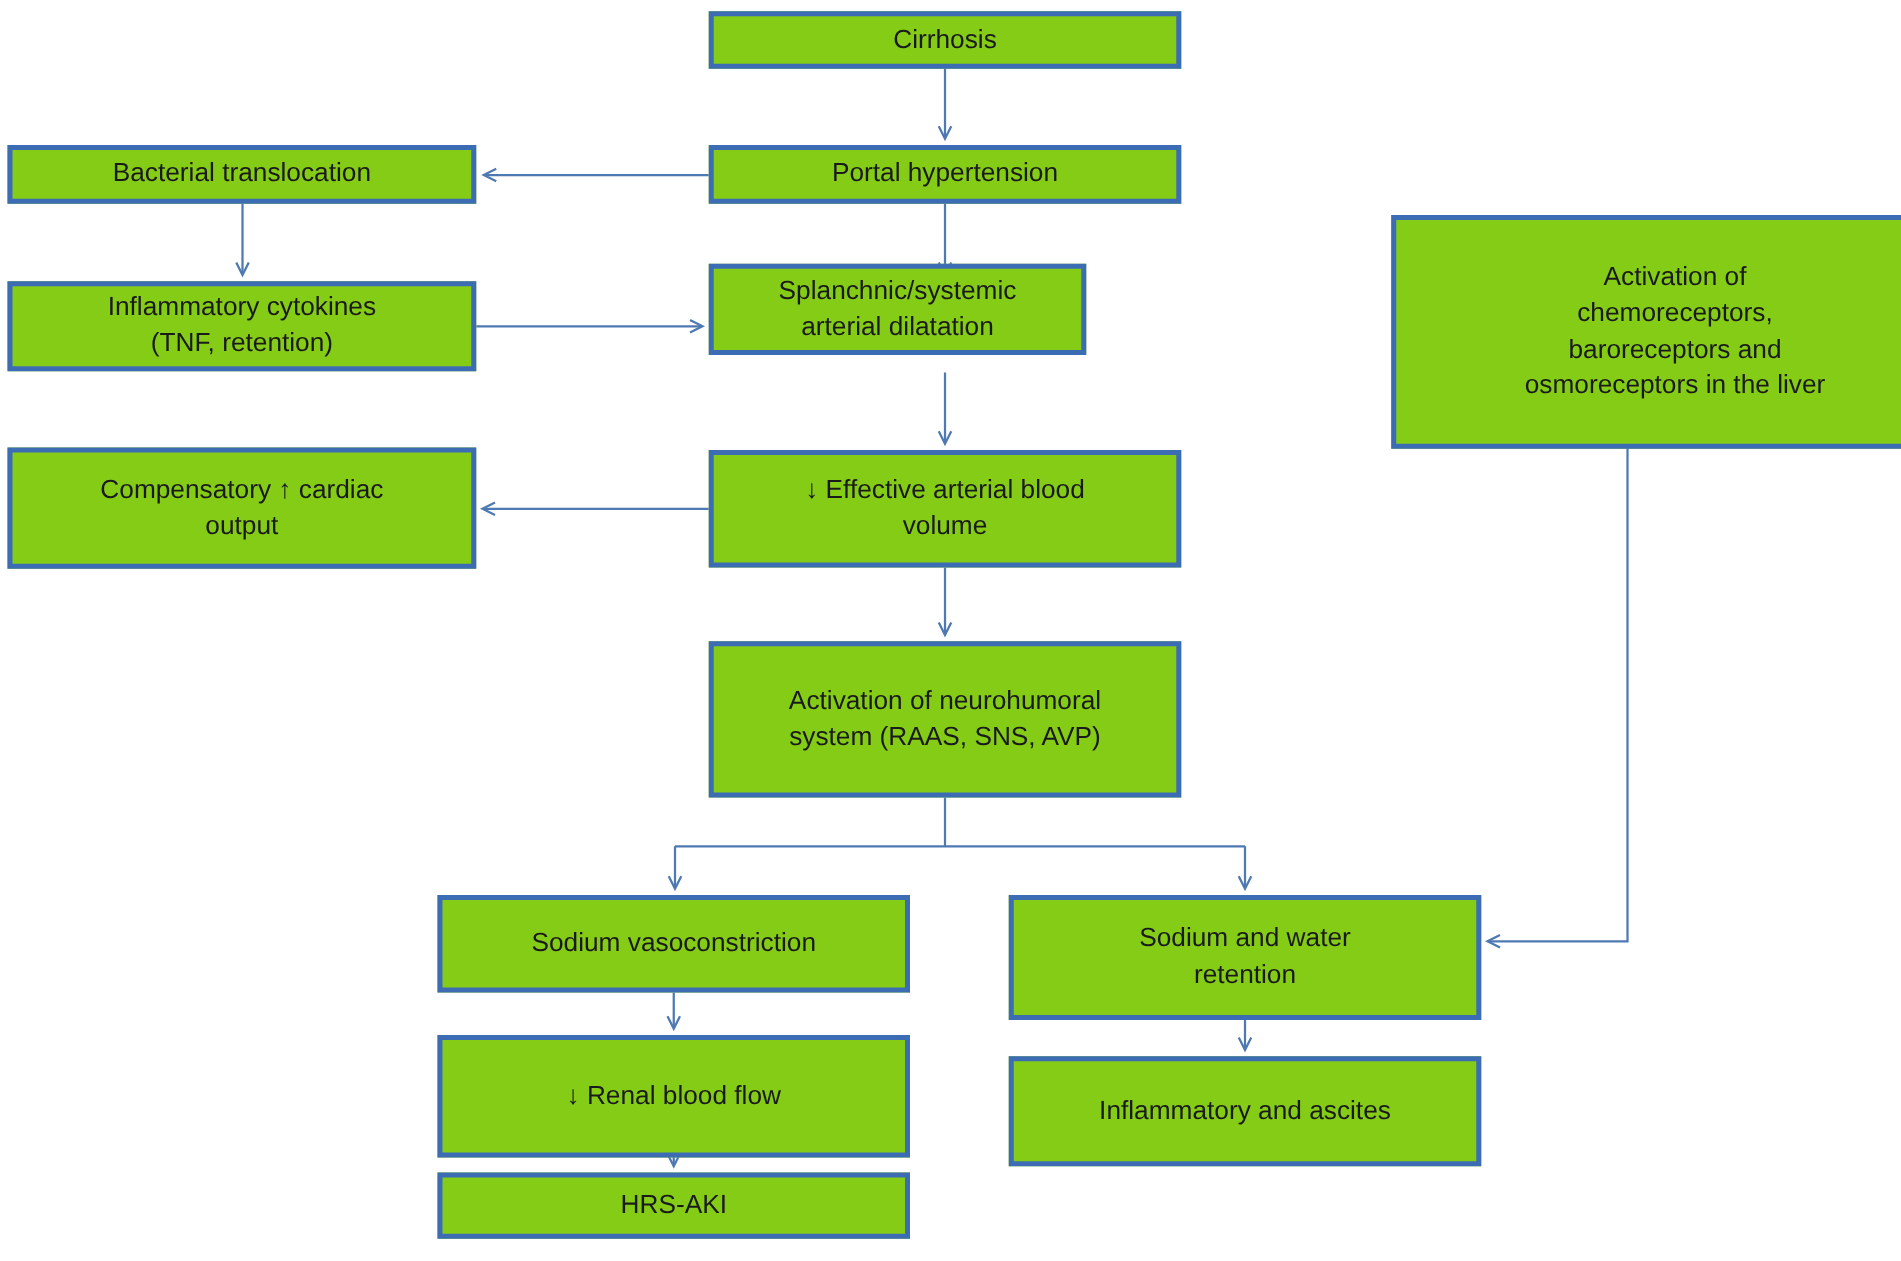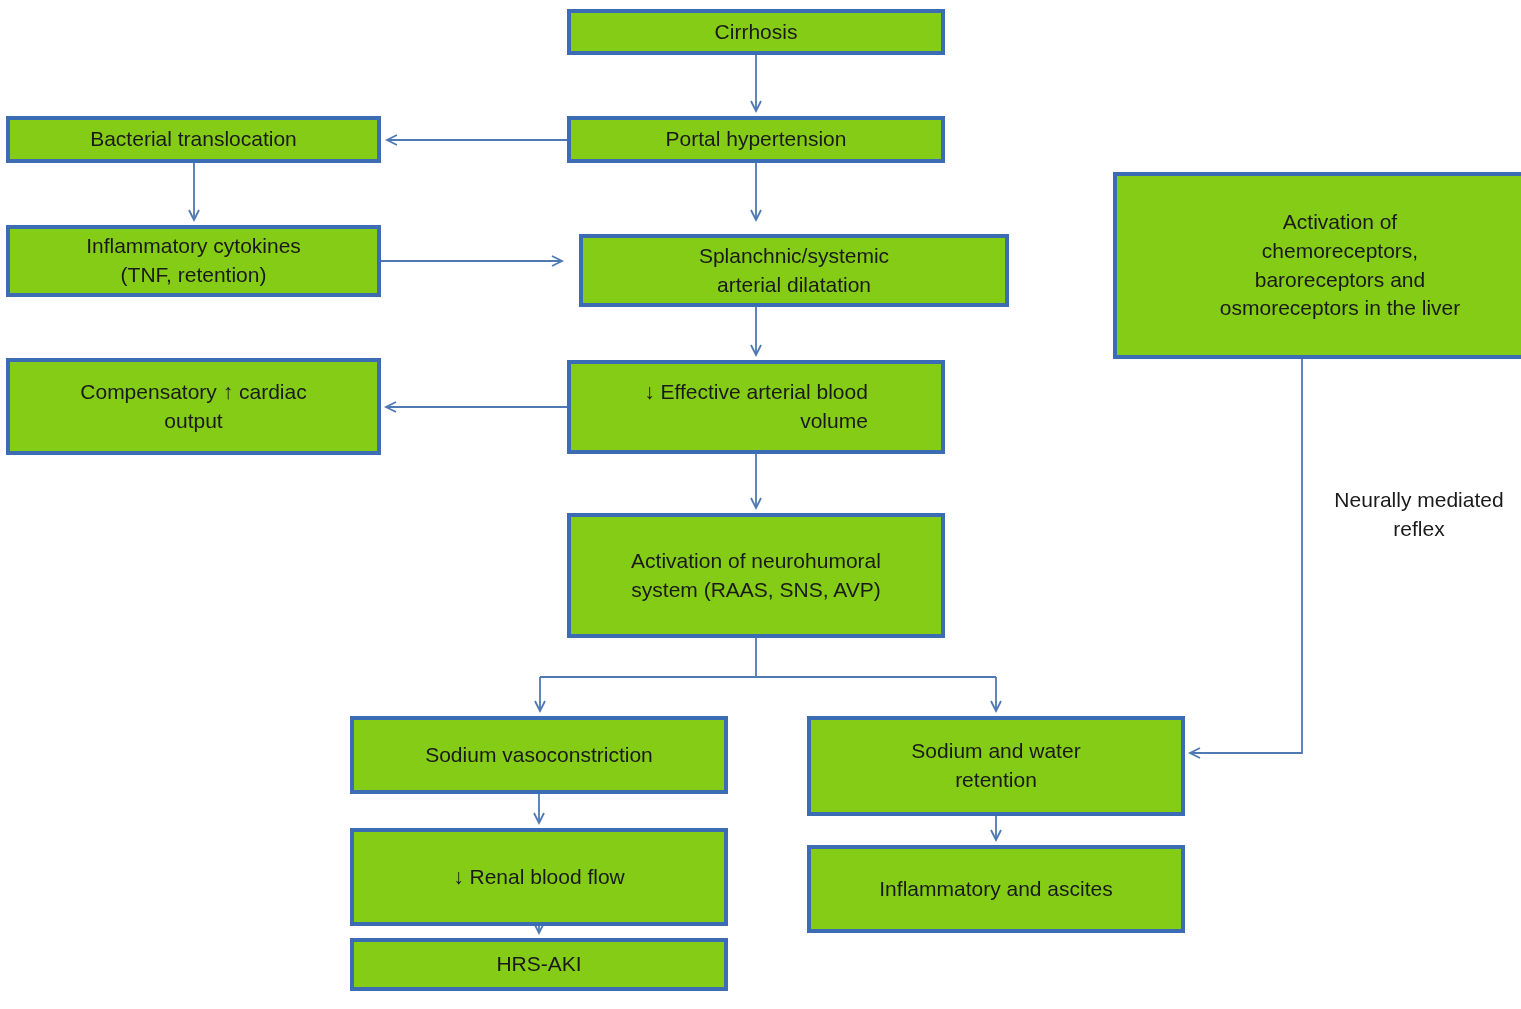--- a/index.html
+++ b/index.html
@@ -32,23 +32,23 @@
   .annotation{
     position:absolute;
     left:1316px;top:486px;width:206px;
     text-align:center;font-size:21px;line-height:1.38;
     color:var(--text);white-space:pre-line;
   }
   .n-cirrhosis     {left:567px;top:9px;   width:378px;height:46px;}
   .n-portal        {left:567px;top:116px; width:378px;height:47px;}
   .n-bacterial     {left:6px;  top:116px; width:375px;height:47px;}
   .n-inflammatory  {left:6px;  top:225px; width:375px;height:72px;}
-  .n-splanchnic    {left:567px;top:234px; width:430px;height:73px;margin-left:12px;}
+  .n-splanchnic    {left:567px;top:211px; width:302px;height:73px;}
   .n-compensatory  {left:6px;  top:358px; width:375px;height:97px;}
-  .n-effective     {left:567px;top:360px; width:378px;height:94px;text-align:right;}
+  .n-effective     {left:567px;top:360px; width:378px;height:94px;}
   .n-neurohumoral  {left:567px;top:513px; width:378px;height:125px;}
   .n-renal-vaso    {left:350px;top:716px; width:378px;height:78px;}
   .n-renal-flow    {left:350px;top:828px; width:378px;height:98px;}
   .n-hrs-aki       {left:350px;top:938px; width:378px;height:53px;}
   .n-sodium        {left:807px;top:716px; width:378px;height:100px;}
   .n-hyponatremia  {left:807px;top:845px; width:378px;height:88px;}
   .n-chemo         {left:1113px;top:160px;width:454px;height:187px;margin-top:12px;}
 </style>
 </head>
 <body>
@@ -96,16 +96,14 @@
   <div class="node n-renal-flow">↓ Renal blood flow</div>
   <div class="node n-hrs-aki">HRS-AKI</div>
   <div class="node n-sodium">Sodium and water
 retention</div>
   <div class="node n-hyponatremia">Inflammatory and ascites</div>
   <div class="node n-chemo">Activation of
 chemoreceptors,
 baroreceptors and
 osmoreceptors in the liver</div>
 
-  <div class="annotation">Neurally mediated
-reflex</div>
 
 </div>
 
 </body></html>

